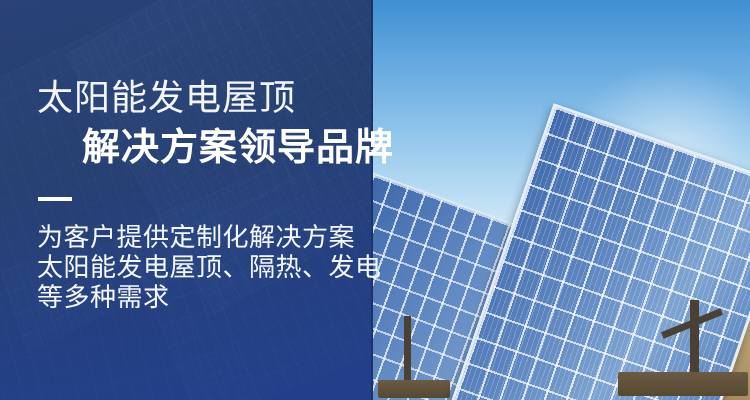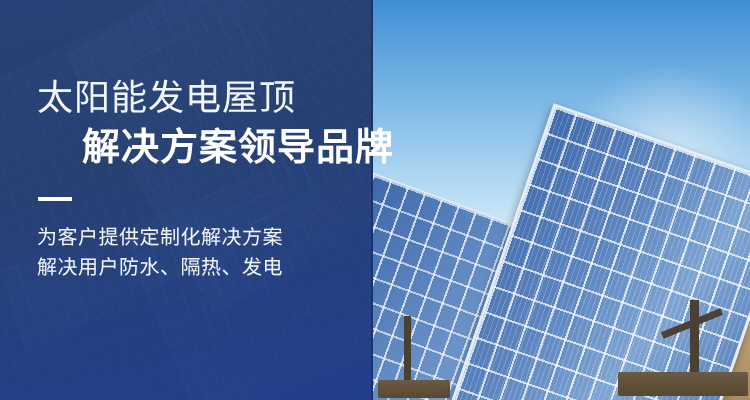--- a/index.html
+++ b/index.html
@@ -247,21 +247,21 @@
     top: 197px;
     left: 1px;
     width: 34px;
     height: 4px;
     background: #ffffff;
   }
   .subtitle {
     position: absolute;
     top: 222px;
     left: 0;
-    font-size: 20px;
+    font-size: 26px;
     line-height: 30px;
     font-weight: 400;
     color: #f4f7fb;
     letter-spacing: 0.5px;
   }
   .subtitle div { white-space: nowrap; }
 </style>
 </head>
 <body>
 
@@ -365,17 +365,18 @@
     <div class="blue-tint"></div>
     <div class="blue-edge"></div>
   </div>
 
   <div class="content">
     <div class="headline-1">太阳能发电屋顶</div>
     <div class="headline-2">解决方案领导品牌</div>
     <div class="divider"></div>
     <div class="subtitle">
       <div>为客户提供定制化解决方案</div>
-      <div>解决用户防水、隔热、发电</div>
+      <div>太阳能发电屋顶、隔热、发电</div>
+      <div>等多种需求</div>
     </div>
   </div>
 
 </div>
 
 </body></html>

